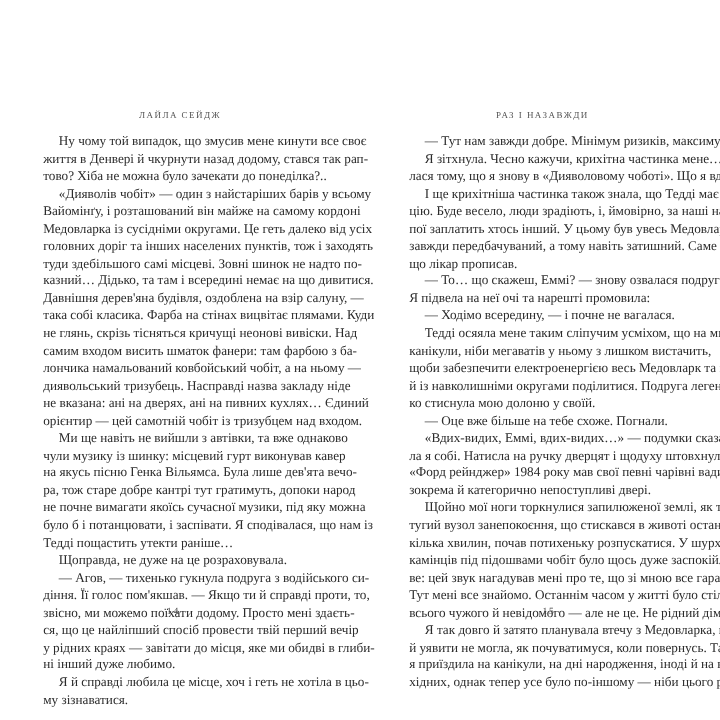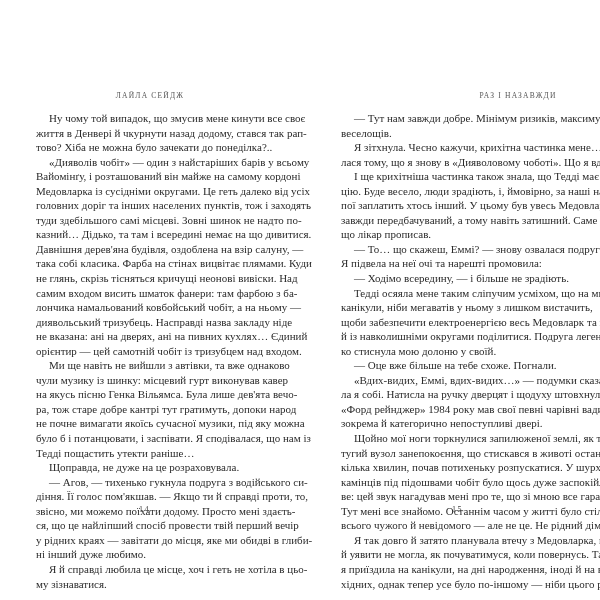--- a/index.html
+++ b/index.html
@@ -19,21 +19,20 @@
     position: absolute;
     left: 0; top: 0;
     width: 600px; height: 600px;
     background: #ffffff;
   }
   .page {
     position: absolute;
     top: 0;
     width: 300px;
     height: 600px;
-    padding-left: 44px;
   }
   .page.left { left: 0; }
   .page.right { left: 300px; text-decoration: underline; }
   .running-head {
     position: absolute;
     top: 91px;
     width: 100%;
     text-align: center;
     font-family: "Liberation Serif", "DejaVu Serif", serif;
     font-size: 7.5px;
@@ -126,31 +125,30 @@
       </div>
     <div class="folio">14</div>
   </div>
 
   <div class="page right">
     <div class="running-head">
       <span>РАЗ І НАЗАВЖДИ</span>
     </div>
     <div class="text-block" id="right-text">
         <span class="line indent">— Тут нам завжди добре. Мінімум ризиків, максимум</span>
-        <span class="line last">веселощів.</span>
         <span class="line indent">Я зітхнула. Чесно кажучи, крихітна частинка мене… тіши-</span>
         <span class="line last">лася тому, що я знову в «Дияволовому чоботі». Що я вдома.</span>
         <span class="line indent">І ще крихітніша частинка також знала, що Тедді має ра-</span>
         <span class="line">цію. Буде весело, люди зрадіють, і, ймовірно, за наші на-</span>
         <span class="line">пої заплатить хтось інший. У цьому був увесь Медовларк:</span>
         <span class="line">завжди передбачуваний, а тому навіть затишний. Саме те,</span>
         <span class="line last">що лікар прописав.</span>
         <span class="line indent">— То… що скажеш, Еммі? — знову озвалася подруга.</span>
         <span class="line last">Я підвела на неї очі та нарешті промовила:</span>
-        <span class="line indent last">— Ходімо всередину, — і більше не зрадіють.</span>
+        <span class="line indent last">— Ходімо всередину, — і почне не вагалася.</span>
         <span class="line indent">Тедді осяяла мене таким сліпучим усміхом, що на мить</span>
         <span class="line">канікули, ніби мегаватів у ньому з лишком вистачить,</span>
         <span class="line">щоби забезпечити електроенергією весь Медовларк та ще</span>
         <span class="line">й із навколишніми округами поділитися. Подруга легень-</span>
         <span class="line last">ко стиснула мою долоню у своїй.</span>
         <span class="line indent last">— Оце вже більше на тебе схоже. Погнали.</span>
         <span class="line indent">«Вдих-видих, Еммі, вдих-видих…» — подумки сказа-</span>
         <span class="line">ла я собі. Натисла на ручку дверцят і щодуху штовхнула.</span>
         <span class="line">«Форд рейнджер» 1984 року мав свої певні чарівні вади —</span>
         <span class="line last">зокрема й категорично непоступливі двері.</span>

